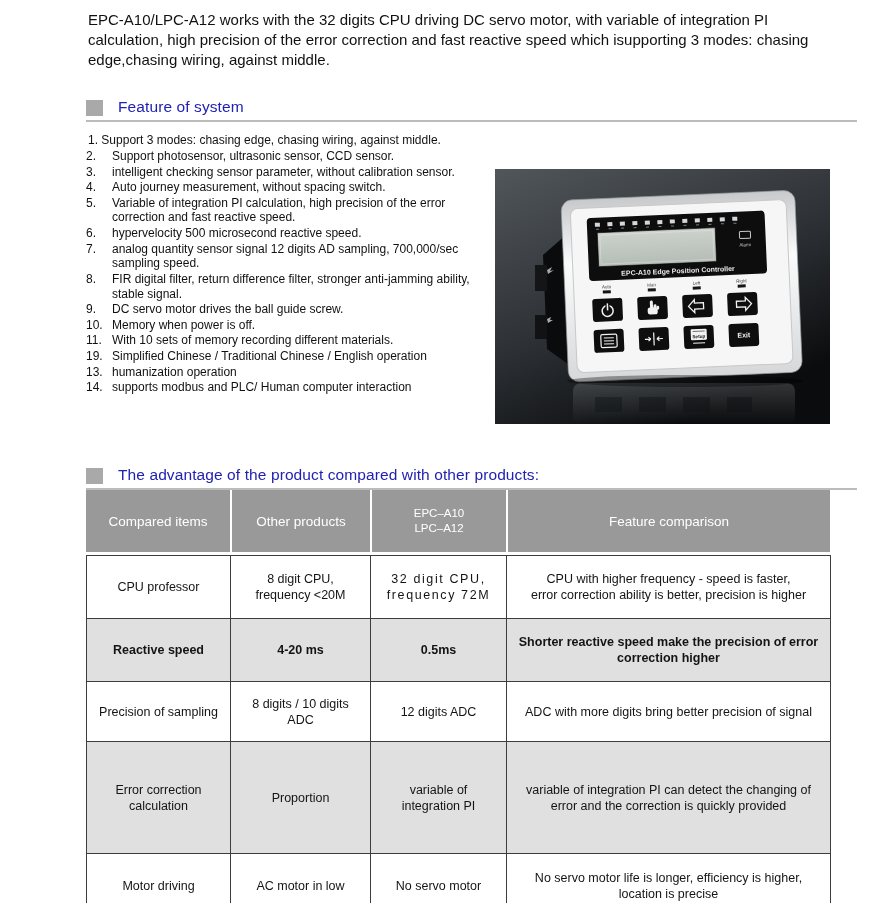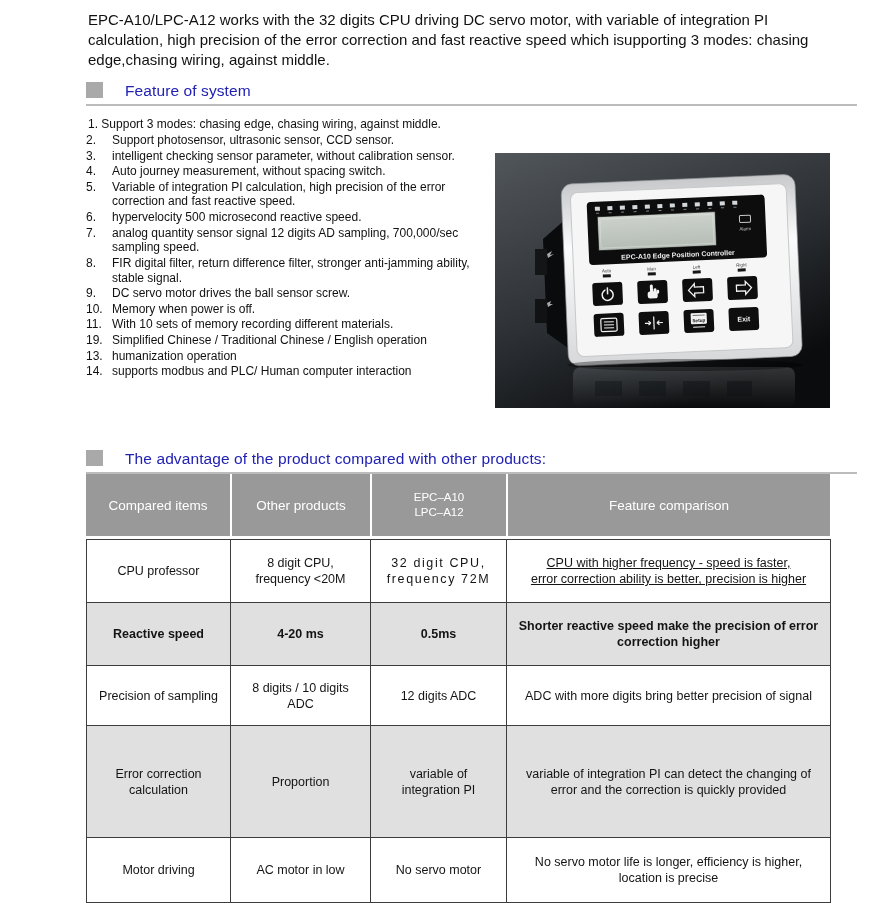--- a/index.html
+++ b/index.html
@@ -8,21 +8,21 @@
     font-family:"Liberation Sans",sans-serif;color:#1c1c1c;
     -webkit-font-smoothing:antialiased;
   }
   .page{padding:10px 22px 0 86px;}
 
   .intro{
     width:758px;margin:0 0 12px 2px;
     font-size:15px;line-height:1.34;color:#111;
   }
 
-  .section-heading{display:flex;align-items:flex-start;gap:22px;margin:12px 0 0 0;}
+  .section-heading{display:flex;align-items:flex-end;gap:15px;margin:28px 0 0 0;}
   .bullet-square{width:17px;height:16px;background:#a9a9a9;flex:none;}
   .section-title{margin:0;font-size:15.5px;font-weight:normal;color:#2121b4;letter-spacing:.1px;}
   .rule{height:2px;background:#bcbcbc;width:771px;margin-top:4px;}
 
   .feature-row{display:flex;margin-top:11px;align-items:flex-start;}
   .feature-list{width:409px;font-size:12px;line-height:1.22;color:#111;flex:none;}
   .li-first{margin:0 0 1px 2px;}
   .li{display:flex;margin-bottom:1px;}
   .li .num{width:26px;flex:none;}
   .li .txt{flex:1;}
@@ -44,21 +44,21 @@
   .th.c1{width:144px;} .th.c2{width:140px;} .th.c3{width:136px;font-size:11.5px;white-space:pre-line;line-height:1.35;} .th.c4{width:324px;}
 
   table.cmp{border-collapse:collapse;width:744px;margin-top:3px;table-layout:fixed;border-radius:25px;}
   table.cmp td{
     border:1px solid #3d3d3d;background:#ffffff;
     font-size:12.5px;text-align:center;vertical-align:middle;
     padding:4px 8px;white-space:pre-line;line-height:1.3;color:#141414;
   }
   tr.shaded td{background:#e0e0e0;}
   tr.r1{height:63px;} tr.r2{height:63px;font-weight:bold;} tr.r3{height:60px;} tr.r4{height:112px;} tr.r5{height:65px;}
-  td.feat-left{text-align:left;font-size:12px;padding-left:12px;text-decoration:underline;}
+  td.feat-left{text-align:left;font-size:12px;padding-left:12px;}
   td.spaced{letter-spacing:1.6px;}
   td.small-label{font-size:11px;}
 </style>
 </head>
 <body>
 
 <div class="page">
 
   <p class="intro">EPC-A10/LPC-A12 works with the 32 digits CPU driving DC servo motor, with variable of integration PI calculation, high precision of the error correction and fast reactive speed which isupporting 3 modes: chasing edge,chasing wiring, against middle.</p>
 
@@ -94,21 +94,21 @@
       <div class="li">
           <span class="num">7.</span>
           <span class="txt">analog quantity sensor signal 12 digits AD sampling, 700,000/sec sampling speed.</span>
         </div>
       <div class="li">
           <span class="num">8.</span>
           <span class="txt">FIR digital filter, return difference filter, stronger anti-jamming ability, stable signal.</span>
         </div>
       <div class="li">
           <span class="num">9.</span>
-          <span class="txt">DC servo motor drives the ball sensor screw.</span>
+          <span class="txt">DC servo motor drives the ball guide screw.</span>
         </div>
       <div class="li">
           <span class="num">10.</span>
           <span class="txt">Memory when power is off.</span>
         </div>
       <div class="li">
           <span class="num">11.</span>
           <span class="txt">With 10 sets of memory recording different materials.</span>
         </div>
       <div class="li">

